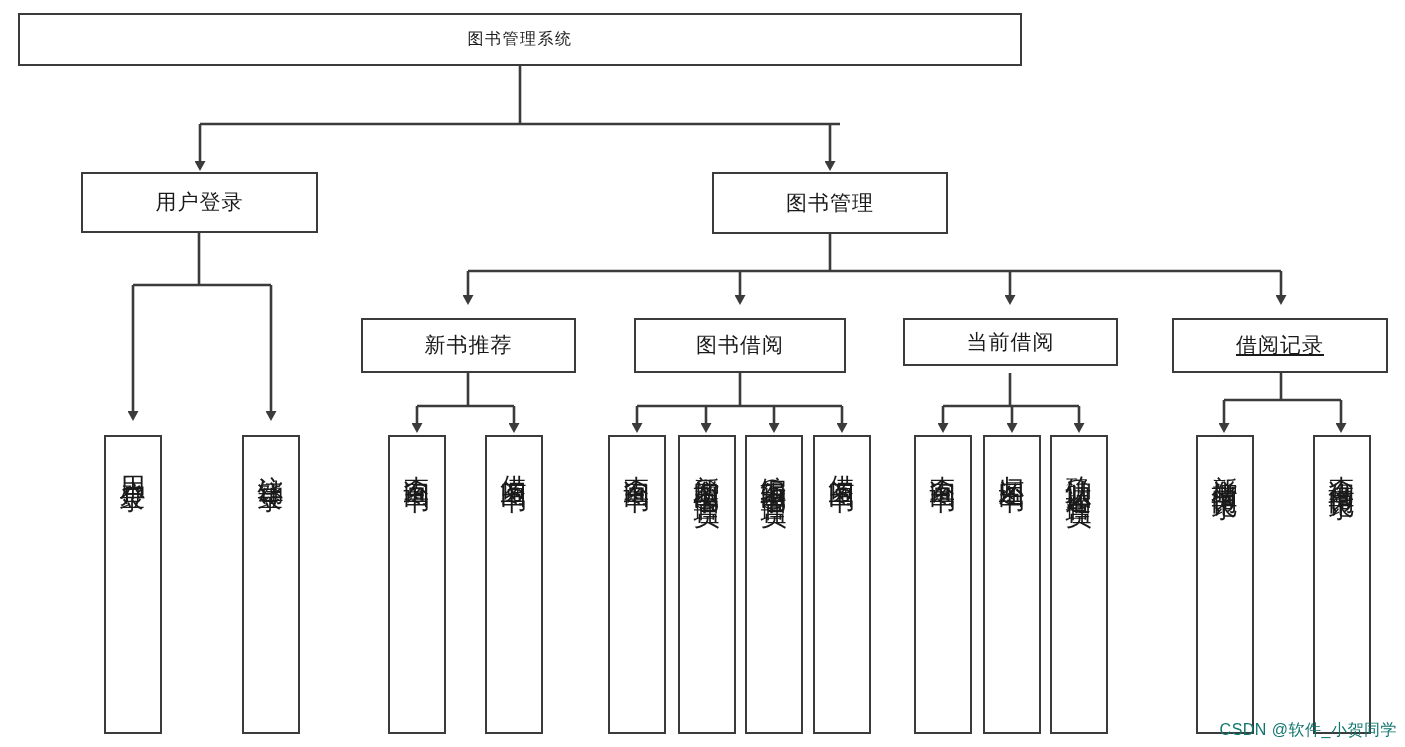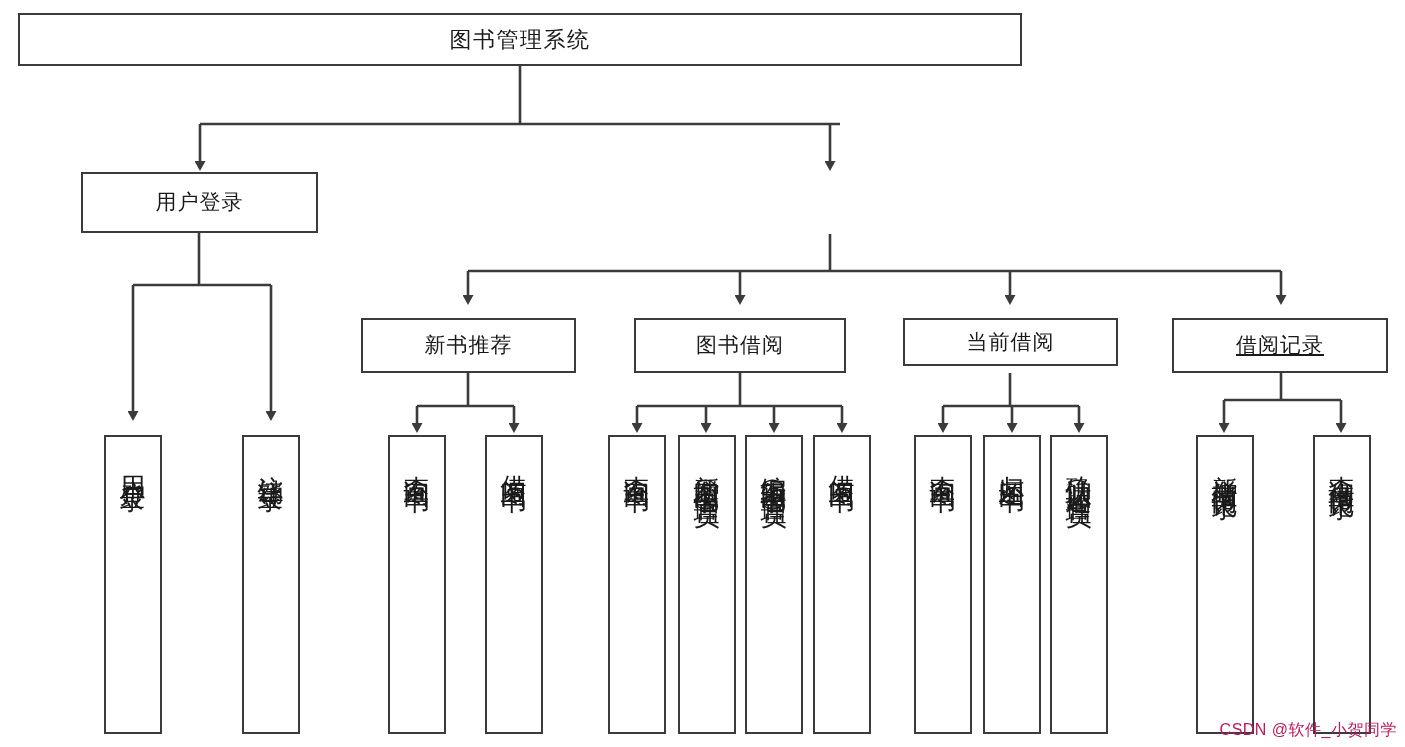--- a/index.html
+++ b/index.html
@@ -41,21 +41,21 @@
     text-align: center;
     line-height: 1.18;
   }
   
   .node.horiz .label {
     font-size: 21px;
     letter-spacing: 1px;
     white-space: nowrap;
   }
   .node.root .label {
-    font-size: 22px;
+    font-size: 16px;
     letter-spacing: 1.5px;
   }
   
   .node.vert {
     align-items: flex-start;
     justify-content: center;
     padding-top: 18px;
   }
   .node.vert .label {
     writing-mode: vertical-rl;
@@ -63,21 +63,21 @@
     font-size: 26px;
     line-height: 1.0;
     letter-spacing: 4px;
     white-space: nowrap;
   }
   #watermark {
     position: absolute;
     right: 8px;
     bottom: 6px;
     font-size: 16px;
-    color: #be185d;
+    color: #0f766e;
     letter-spacing: 0.5px;
     white-space: nowrap;
     user-select: none;
   }
 </style>
 </head>
 <body>
 
 <div id="canvas">
 
@@ -132,20 +132,23 @@
     </g>
   </svg>
 
   <div class="node horiz root" style="left:18px; top:13px; width:1004px; height:53px;">
     <span class="label">图书管理系统</span>
   </div>
 
   <div class="node horiz" style="left:81px; top:172px; width:237px; height:61px;">
     <span class="label">用户登录</span>
   </div>
+  <div class="node horiz" style="left:712px; top:172px; width:236px; height:62px;">
+    <span class="label">图书管理</span>
+  </div>
 
   <div class="node horiz" style="left:361px; top:318px; width:215px; height:55px;">
     <span class="label">新书推荐</span>
   </div>
   <div class="node horiz" style="left:634px; top:318px; width:212px; height:55px;">
     <span class="label">图书借阅</span>
   </div>
   <div class="node horiz" style="left:903px; top:318px; width:215px; height:48px;">
     <span class="label">当前借阅</span>
   </div>

